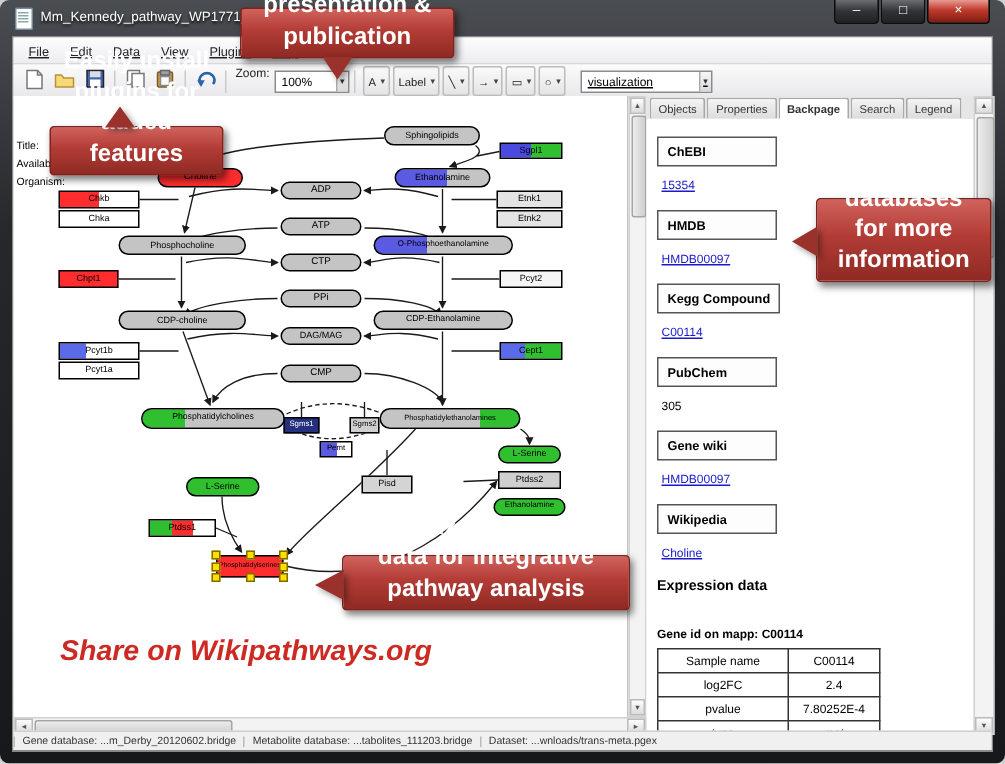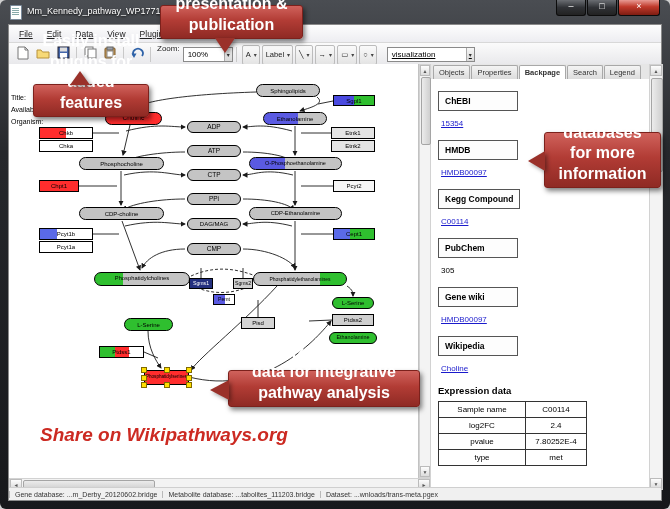--- a/index.html
+++ b/index.html
@@ -301,20 +301,21 @@
               <div class="bp-h">Kegg Compound</div>
               <a class="bp-link">C00114</a>
               <div class="bp-h">PubChem</div>
               <div class="bp-val">305</div>
               <div class="bp-h">Gene wiki</div>
               <a class="bp-link">HMDB00097</a>
               <div class="bp-h">Wikipedia</div>
               <a class="bp-link">Choline</a>
             </div>
           <div class="bp-exp">Expression data</div>
+          <div class="bp-geneid">Gene id on mapp: C00114</div>
           <table class="bp-table">
               <tbody id="bptable">
                 <tr>
                   <td>Sample name</td>
                   <td>C00114</td>
                 </tr>
                 <tr>
                   <td>log2FC</td>
                   <td>2.4</td>
                 </tr>

